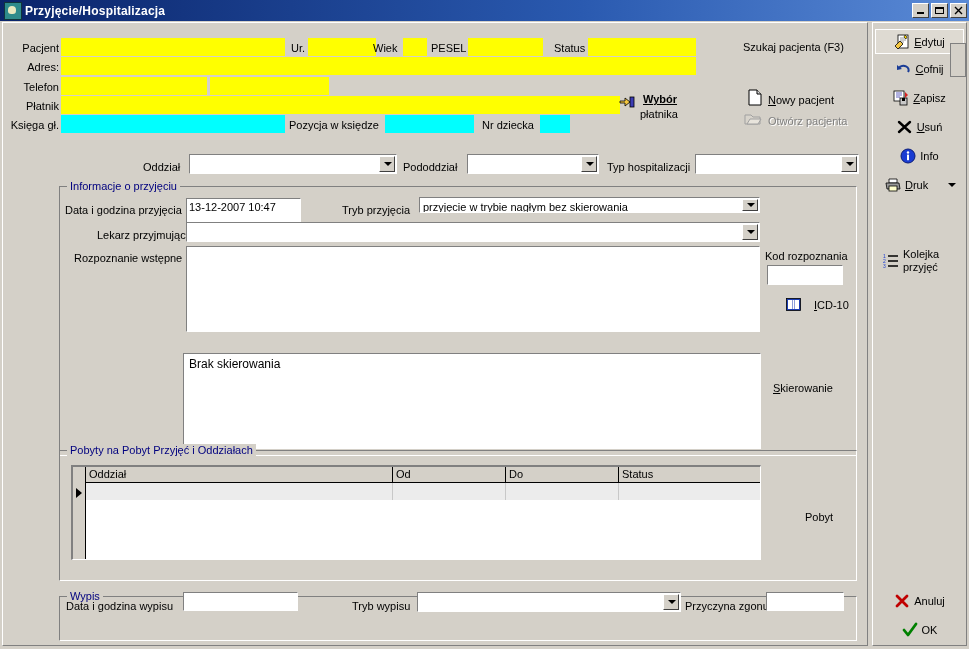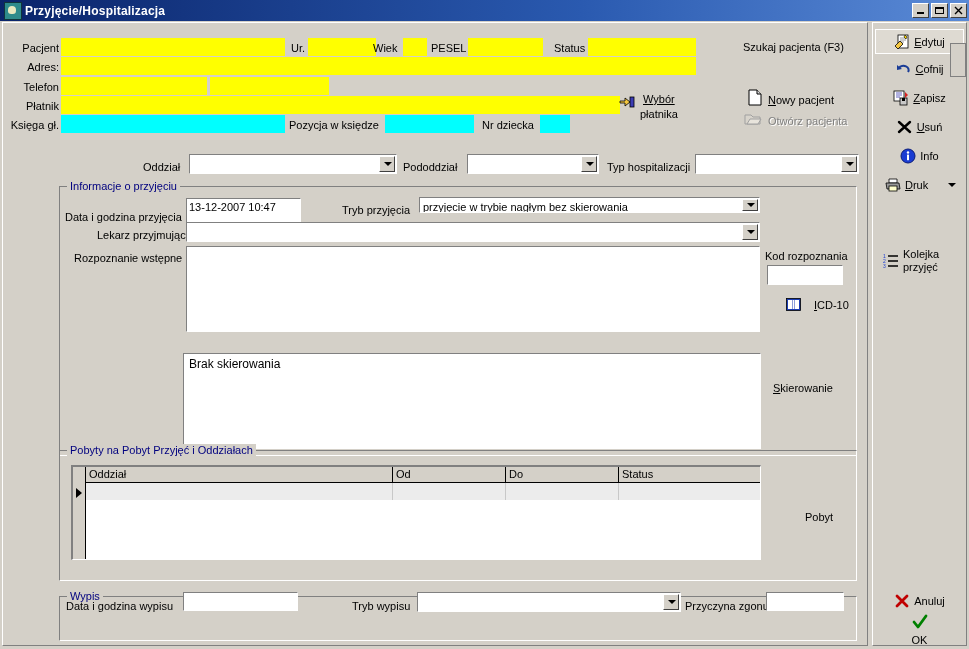--- a/index.html
+++ b/index.html
@@ -386,21 +386,21 @@
 
       <div style="position:absolute; left:614px; top:68px; width:20px; height:20px;">
         <svg width="20" height="20" viewBox="0 0 20 20">
           <path d="M3 10 L8 10 L8 7 L13 11 L8 15 L8 12 L3 12 Z" fill="#f5c842" stroke="#000" stroke-width="0.8"></path>
           <rect x="13" y="6" width="4" height="10" fill="#3c3cb4" stroke="#000" stroke-width="0.8"></rect>
         </svg>
       </div>
       <div class="helper" style="left:637px; top:85px;">
         <span>płatnika</span>
       </div>
-      <div class="helper" style="left:640px; top:70px; text-decoration:underline;">Wybór</div>
+      <div class="helper" style="left:640px; top:70px; text-decoration:underline;font-weight:bold;">Wybór</div>
 
       <div class="lbl r" style="left:4px; top:96px; width:52px;">Księga gł.</div>
       <div class="fld flat cyan" style="left:58px; top:92px; width:224px; height:18px;"></div>
 
       <div class="lbl" style="left:286px; top:96px;">Pozycja w księdze</div>
       <div class="fld flat cyan" style="left:382px; top:92px; width:89px; height:18px;"></div>
 
       <div class="lbl" style="left:479px; top:96px;">Nr dziecka</div>
       <div class="fld flat cyan" style="left:537px; top:92px; width:30px; height:18px;"></div>
 
@@ -440,21 +440,21 @@
       <div class="combo" style="left:692px; top:131px; width:164px; height:20px;">
         <div class="ctext"></div>
         <div class="carrow"></div>
       </div>
 
       <div class="group" style="left:56px; top:163px; width:798px; height:270px;">
         <div class="gbox"></div>
         <div class="gtitle">Informacje o przyjęciu</div>
       </div>
 
-      <div class="lbl" style="left:62px; top:188px;">Data i godzina przyjęcia</div>
+      <div class="lbl" style="left:62px; top:181px;">Data i godzina przyjęcia</div>
       <div class="fld" style="left:183px; top:175px; width:115px; height:32px; line-height:17px;">13-12-2007 10:47</div>
 
       <div class="lbl" style="left:339px; top:181px;">Tryb przyjęcia</div>
       <div class="combo" style="left:416px; top:174px; width:341px; height:16px;">
         <div class="ctext">przyjęcie w trybie nagłym bez skierowania</div>
         <div class="carrow"></div>
       </div>
 
       <div class="lbl" style="left:94px; top:206px;">Lekarz przyjmujący</div>
       <div class="combo" style="left:183px; top:199px; width:574px; height:20px;">
@@ -616,21 +616,21 @@
 
       <div class="sbtn" style="top:565px;">
         <span class="sicon">
           <svg width="16" height="16" viewBox="0 0 16 16">
             <path d="M3 3 L13 13 M13 3 L3 13" stroke="#c00000" stroke-width="2.8" fill="none" stroke-linecap="round"></path>
           </svg>
         </span>
         <span class="slabel">Anuluj</span>
       </div>
 
-      <div class="sbtn" style="top:594px;flex-direction:column;">
+      <div class="sbtn" style="top:594px;">
         <span class="sicon">
           <svg width="16" height="16" viewBox="0 0 16 16">
             <path d="M2 8 L6 13 L14 2" stroke="#008000" stroke-width="2.8" fill="none" stroke-linecap="round" stroke-linejoin="round"></path>
           </svg>
         </span>
         <span class="slabel">OK</span>
       </div>
 
     </div>
 

